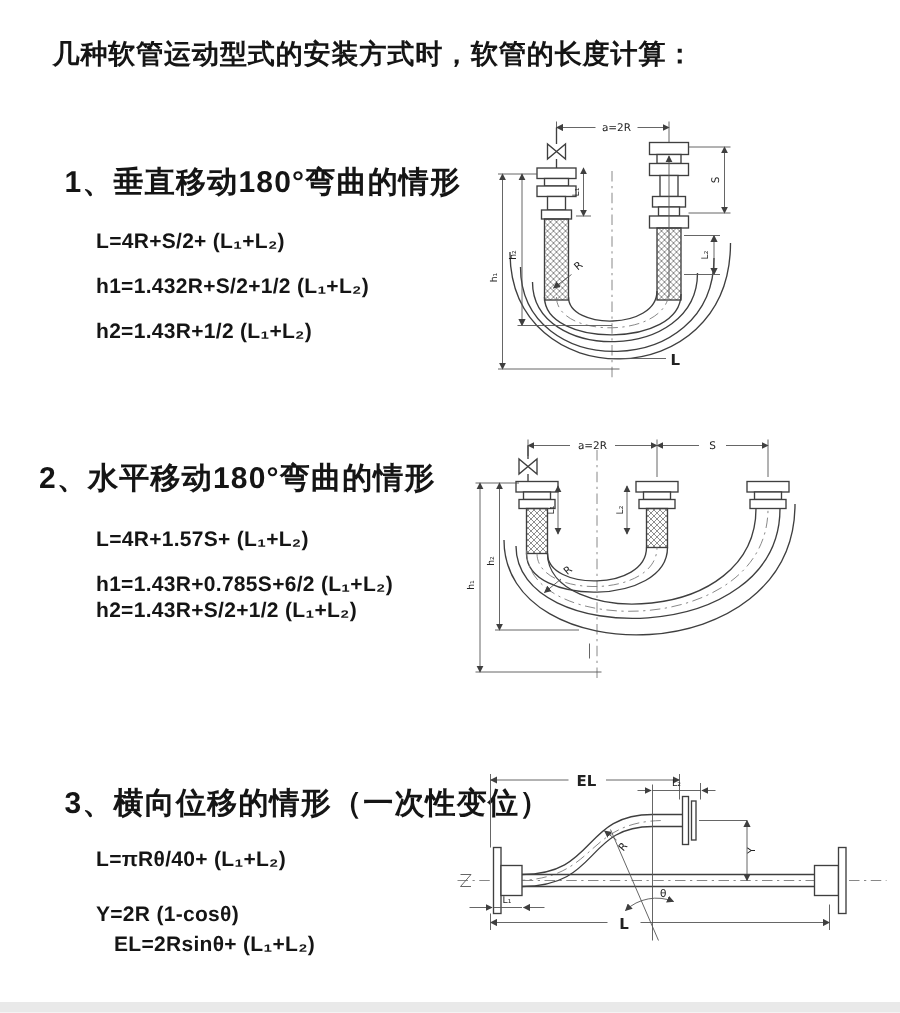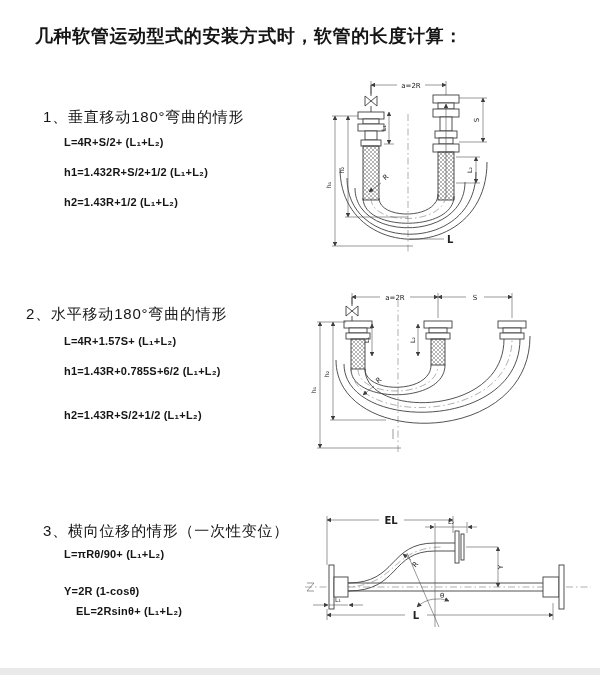--- a/index.html
+++ b/index.html
@@ -1,21 +1,21 @@
 <!DOCTYPE html>
 <html><head>
 <meta charset="utf-8">
 <style>
   html,body{margin:0;padding:0;}
   body{width:600px;height:675px;background:#ffffff;position:relative;overflow:hidden;
        font-family:"Liberation Sans","DejaVu Sans",sans-serif;}
   .t{position:absolute;white-space:nowrap;color:#151515;}
   .title{font-size:18px;font-weight:700;letter-spacing:0.6px;}
-  .heading{font-size:15px;font-weight:400;letter-spacing:0.8px;}
-  .formula{font-size:11px;font-weight:600;letter-spacing:0.2px;}
+  .heading{font-size:20px;font-weight:700;letter-spacing:0.8px;}
+  .formula{font-size:14px;font-weight:600;letter-spacing:0.2px;margin-top:16px;}
   svg.diag{position:absolute;}
   .ol{stroke:#3f3f3f;stroke-width:0.9;fill:none;}
   .dl{stroke:#555555;stroke-width:0.6;fill:none;}
   .cl{stroke:#7a7a7a;stroke-width:0.6;fill:none;stroke-dasharray:7 3 1.5 3;}
   .fr{fill:#ffffff;stroke:#3f3f3f;stroke-width:0.9;}
   .hr{fill:url(#hatch);stroke:#3f3f3f;stroke-width:0.9;}
   svg text{fill:#222222;font-family:"DejaVu Sans",sans-serif;font-size:7px;}
   svg text.sm{font-size:6.2px;}
   svg text.blab{font-size:10px;font-weight:600;}
   .bottom-strip{position:absolute;left:0;bottom:0;width:600px;height:7px;background:#e9e9e9;}
@@ -28,24 +28,24 @@
   <div class="t title" style="left:35px;top:24px">几种软管运动型式的安装方式时，软管的长度计算：</div>
 
   <div class="t heading" style="left:43px;top:108px">1、垂直移动180°弯曲的情形</div>
   <div class="t formula" style="left:64px;top:136px">L=4R+S/2+ (L₁+L₂)</div>
   <div class="t formula" style="left:64px;top:166px">h1=1.432R+S/2+1/2 (L₁+L₂)</div>
   <div class="t formula" style="left:64px;top:196px">h2=1.43R+1/2 (L₁+L₂)</div>
 
   <div class="t heading" style="left:26px;top:305px">2、水平移动180°弯曲的情形</div>
   <div class="t formula" style="left:64px;top:335px">L=4R+1.57S+ (L₁+L₂)</div>
   <div class="t formula" style="left:64px;top:365px">h1=1.43R+0.785S+6/2 (L₁+L₂)</div>
-  <div class="t formula" style="left:64px;top:409px">h2=1.43R+S/2+1/2 (L₁+L₂)</div>
+  <div class="t formula" style="left:64px;top:382px">h2=1.43R+S/2+1/2 (L₁+L₂)</div>
 
   <div class="t heading" style="left:43px;top:522px">3、横向位移的情形（一次性变位）</div>
-  <div class="t formula" style="left:64px;top:548px">L=πRθ/90+ (L₁+L₂)</div>
+  <div class="t formula" style="left:64px;top:548px">L=πRθ/40+ (L₁+L₂)</div>
   <div class="t formula" style="left:64px;top:585px">Y=2R (1-cosθ)</div>
   <div class="t formula" style="left:76px;top:605px">EL=2Rsinθ+ (L₁+L₂)</div>
 
   <svg class="diag" style="left:313px;top:70px" width="280" height="190" viewBox="0 0 280 190">
     <defs>
       <marker id="ar" viewBox="0 0 10 10" refX="9" refY="5" markerWidth="8" markerHeight="8" orient="auto-start-reverse">
         <path d="M0 0 L10 5 L0 10 z" fill="#3f3f3f"></path>
       </marker>
       <pattern id="hatch" width="4" height="4" patternUnits="userSpaceOnUse">
         <path d="M0 4 L4 0 M0 0 L4 4" stroke="#6a6a6a" stroke-width="0.5"></path>

